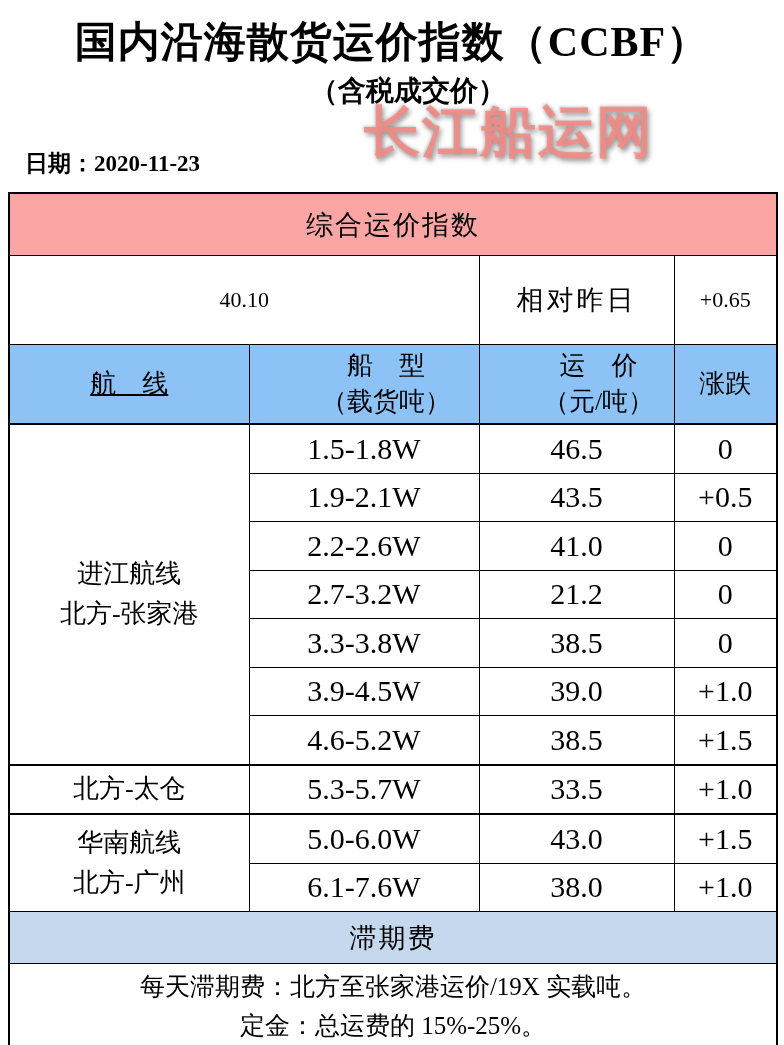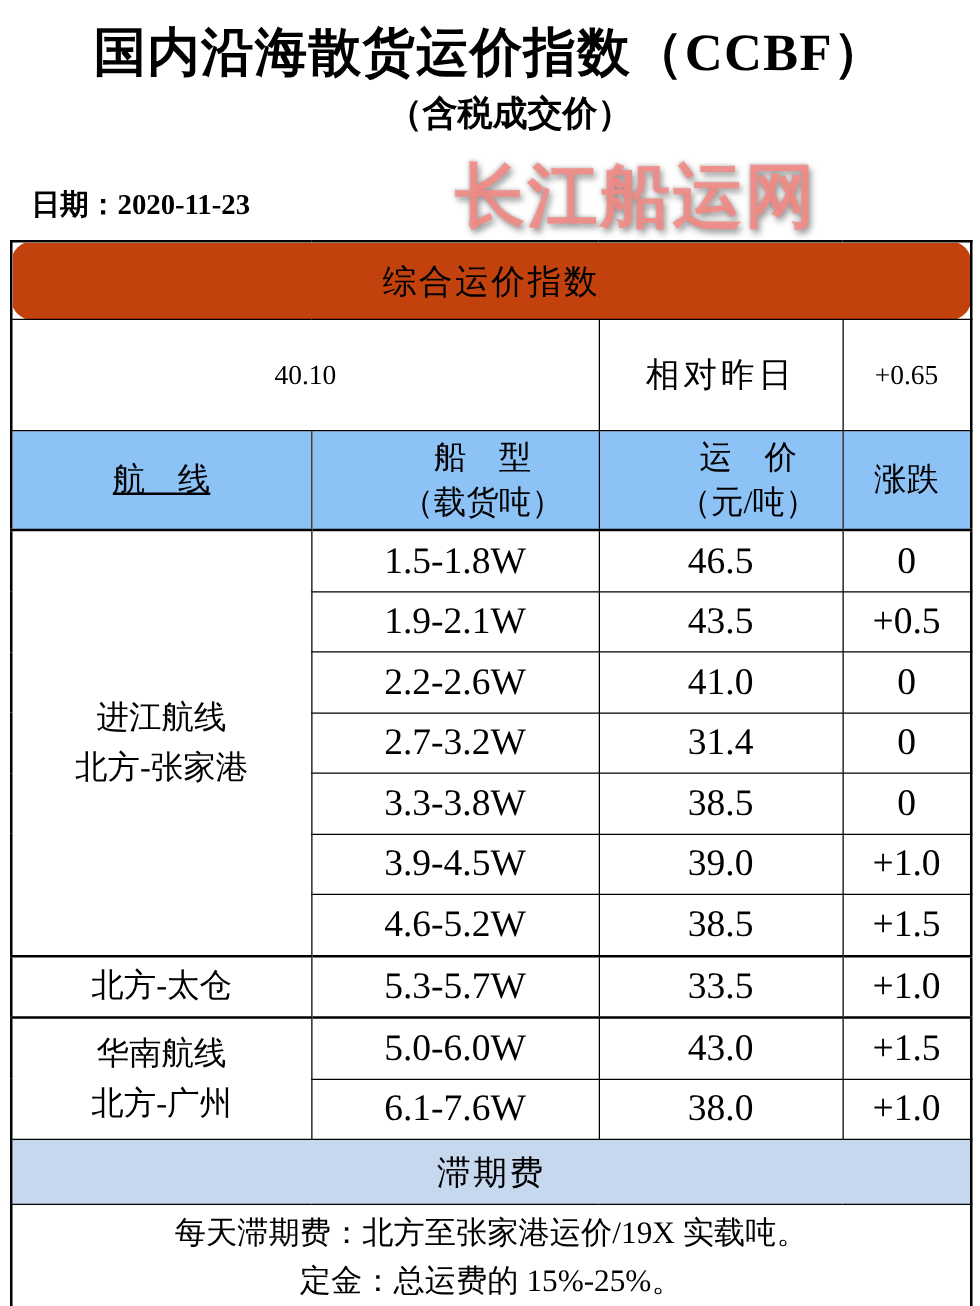--- a/index.html
+++ b/index.html
@@ -17,21 +17,21 @@
     text-align: center;
     font-size: 42px; font-weight: bold; letter-spacing: 1px;
     white-space: nowrap;
   }
   .page-subtitle {
     position: absolute; top: 72px; left: 16px; width: 100%;
     text-align: center;
     font-size: 28px; font-weight: bold;
   }
   .watermark {
-    position: absolute; top: 120px; left: 364px;
+    position: absolute; top: 95px; left: 364px;
     font-size: 56px; font-weight: bold; letter-spacing: 2px;
     color: rgba(244, 138, 132, 0.88);
     text-shadow: 2px 3px 5px rgba(110,110,110,0.70), -1px -1px 3px rgba(150,150,150,0.45);
     white-space: nowrap;
     pointer-events: none;
   }
   .date-line {
     position: absolute; top: 148px; left: 25px;
     font-size: 23px; font-weight: bold;
     white-space: nowrap;
@@ -86,21 +86,21 @@
 
 <table class="freight">
   <colgroup>
     <col style="width:240px">
       <col style="width:230px">
       <col style="width:195px">
       <col style="width:103px">
   </colgroup>
   <tbody>
     <tr class="r-chead">
-      <td colspan="4" class="hdr-blue" style="background: #c2410c; border-radius: 17px;">综合运价指数</td>
+      <td colspan="4" class="hdr-blue" style="background: #fca5a5;">综合运价指数</td>
     </tr>
     <tr class="r-index">
       <td colspan="2" class="num-lg">40.10</td>
       <td class="zh-sp">相对昨日</td>
       <td class="num-lg">+0.65</td>
     </tr>
 
     <tr class="r-colhead">
       <td class="hdr-blue" style="background: rgb(141, 194, 246); text-decoration: underline;">
         <div>航　线</div>
@@ -132,21 +132,21 @@
       <td>43.5</td>
       <td>+0.5</td>
     </tr>
     <tr class="r-data">
       <td>2.2-2.6W</td>
       <td>41.0</td>
       <td>0</td>
     </tr>
     <tr class="r-data">
       <td>2.7-3.2W</td>
-      <td>31.4</td>
+      <td>21.2</td>
       <td>0</td>
     </tr>
     <tr class="r-data">
       <td>3.3-3.8W</td>
       <td>38.5</td>
       <td>0</td>
     </tr>
     <tr class="r-data">
       <td>3.9-4.5W</td>
       <td>39.0</td>

